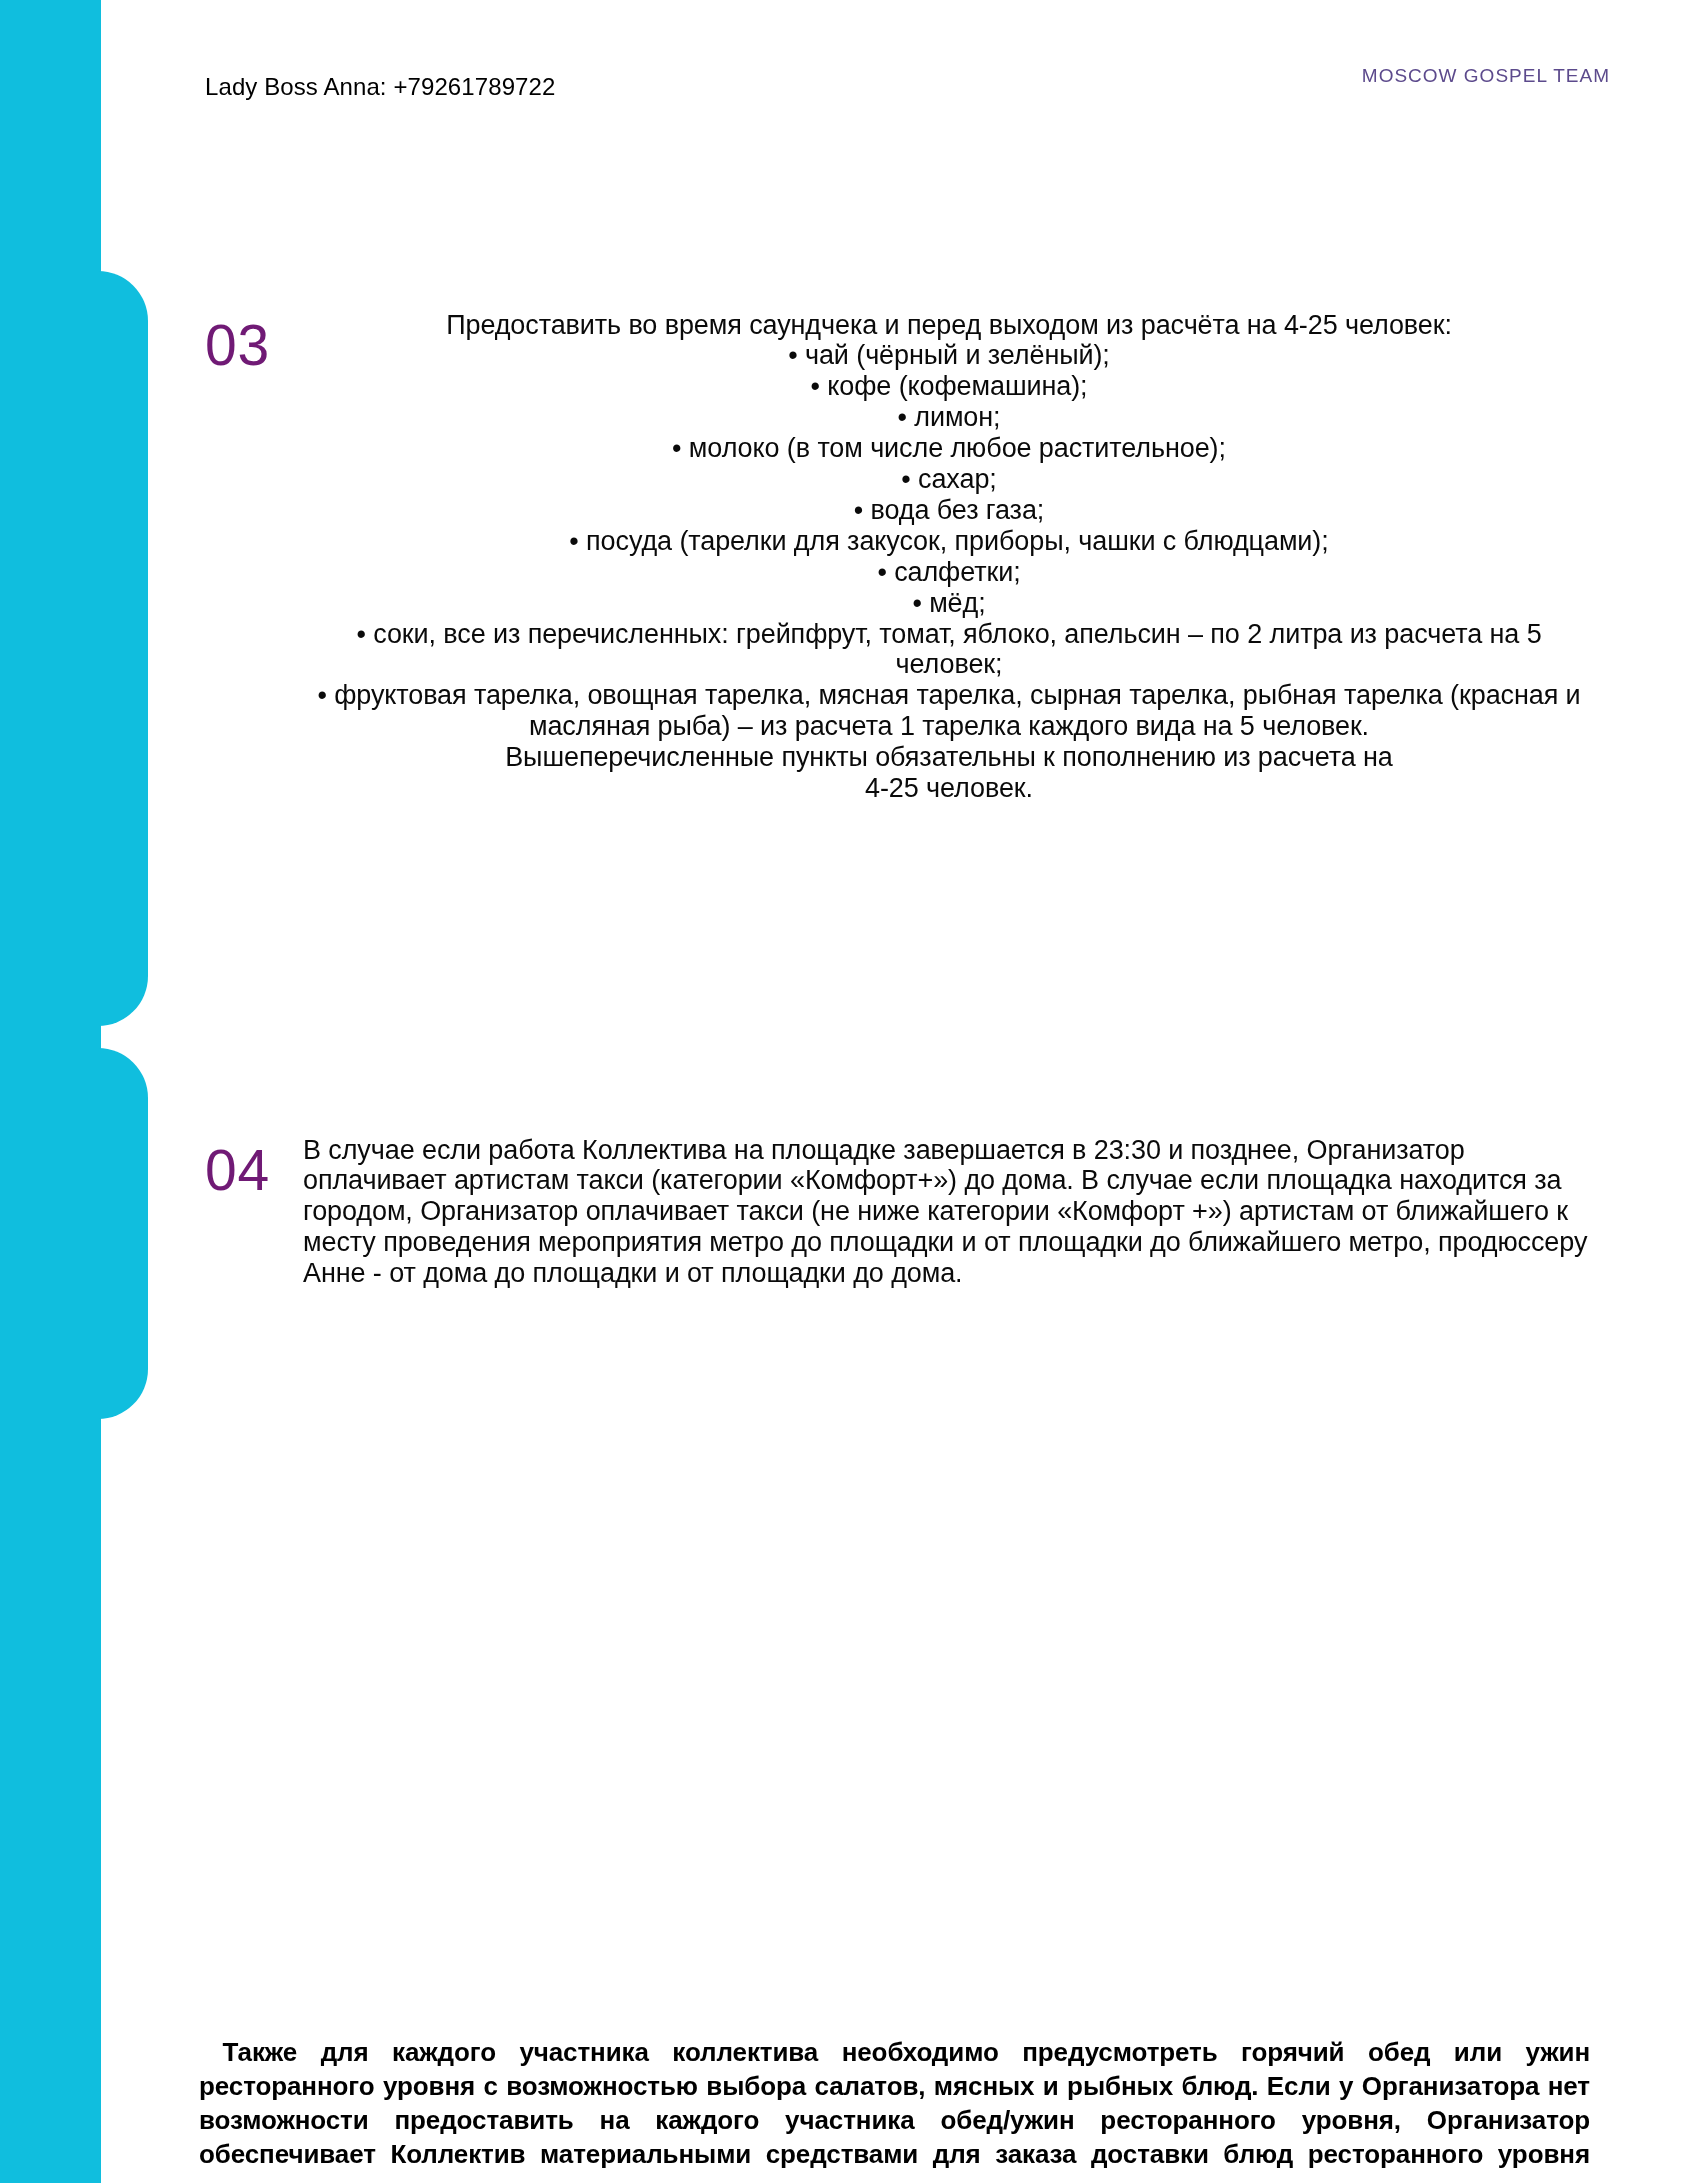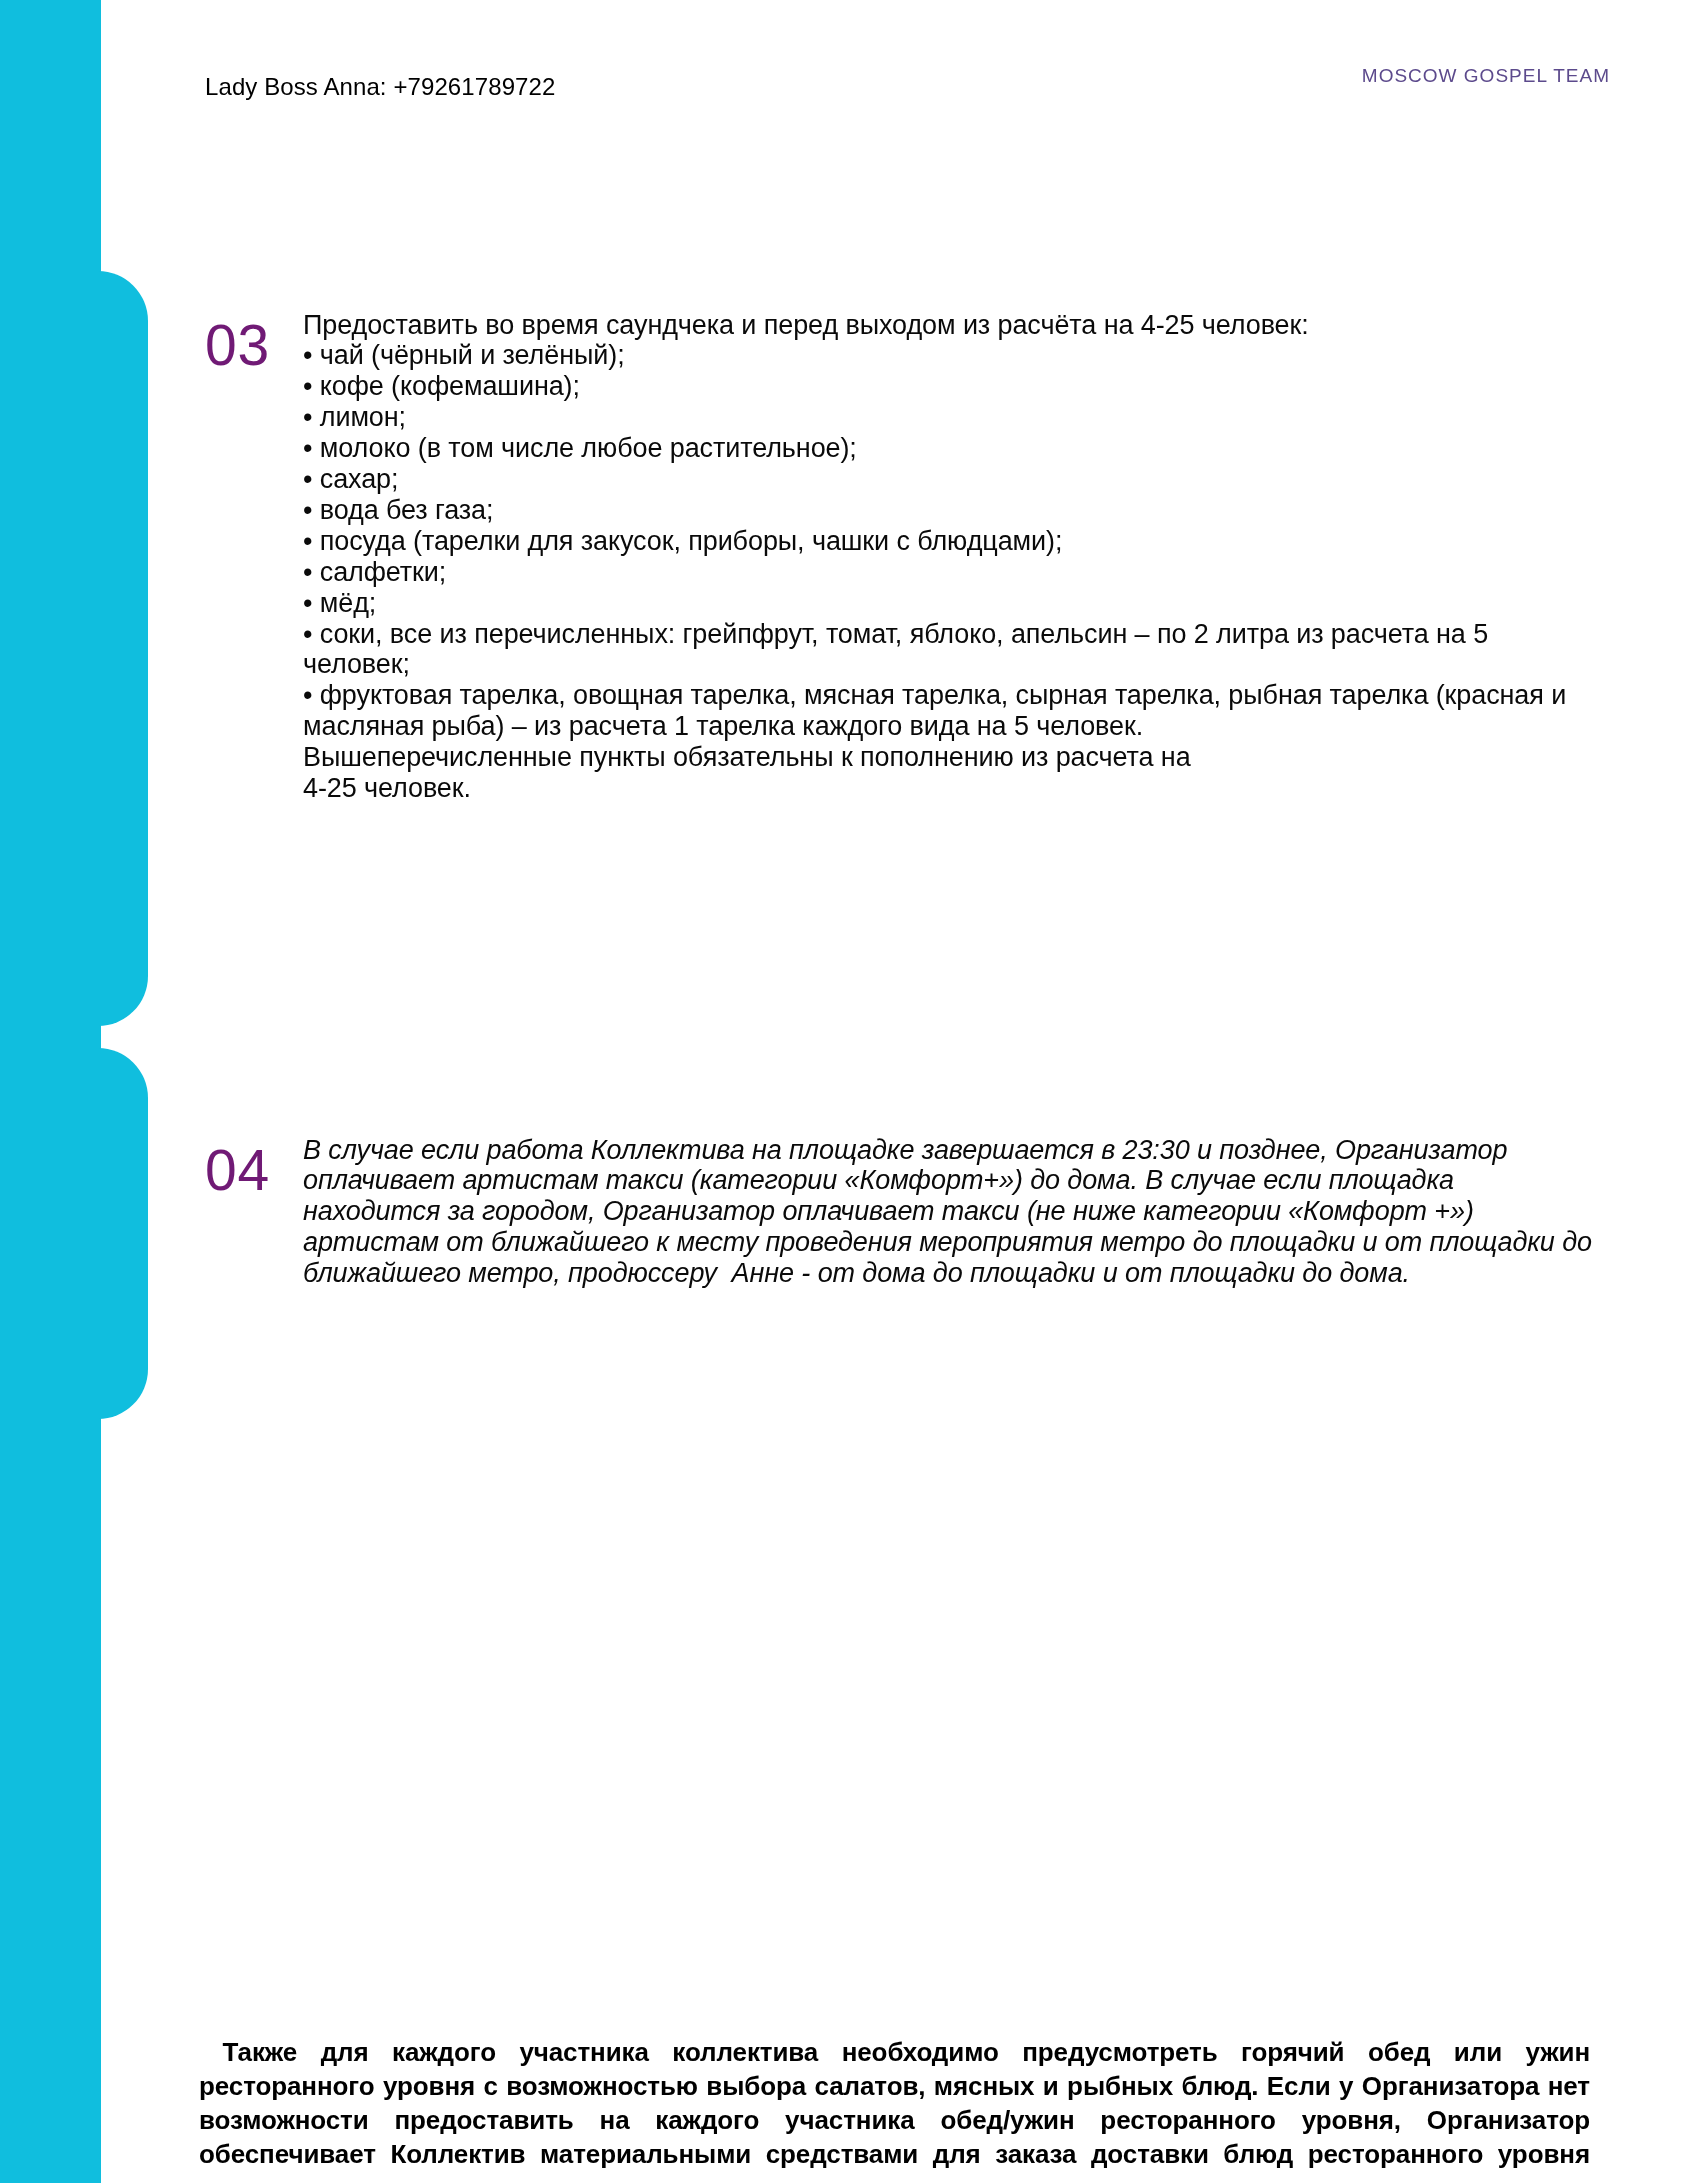--- a/index.html
+++ b/index.html
@@ -87,22 +87,22 @@
     top: 3.5px;
     font-size: 27px;
     line-height: 1.145;
     color: #0a0a0a;
     white-space: pre-wrap;
     letter-spacing: -0.1px;
   }
 
   #section-03 { left: 205px; top: 306px;  width: 1389px; }
   #section-04 { left: 205px; top: 1131px; width: 1389px; }
-  #section-03 .section-body { width: 1292px; }
-  #section-04 .section-body { width: 1292px; font-style: italic; }
+  #section-03 .section-body { width: 1292px; text-align: center; }
+  #section-04 .section-body { width: 1292px; }
 
   
   #bottom-note {
     position: absolute;
     left: 199px;
     top: 2035px;
     width: 1391px;
     font-size: 26px;
     line-height: 1.31;
     font-weight: bold;

